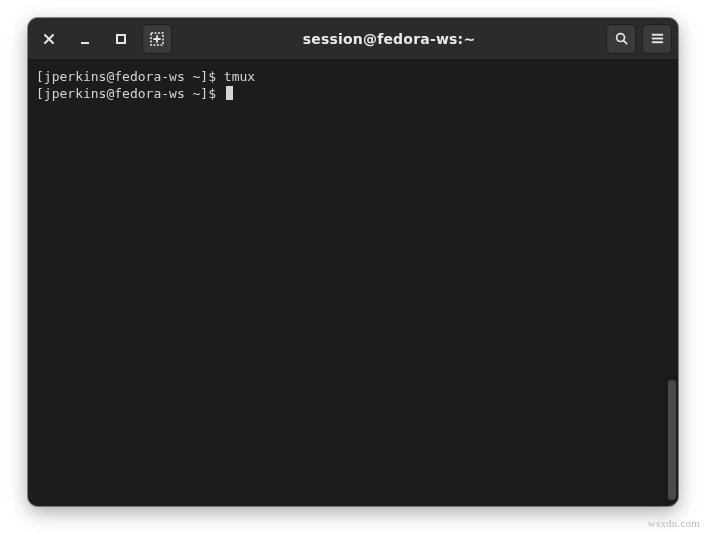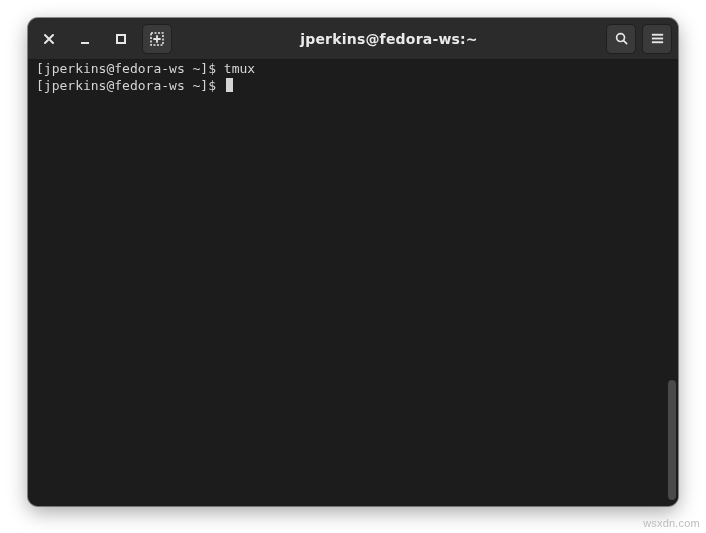--- a/index.html
+++ b/index.html
@@ -62,21 +62,21 @@
     }
     .hbtn.flat {
       background: transparent;
       border: 1px solid transparent;
     }
     .hbtn svg { display: block; }
     .terminal-body {
       flex: 1;
       background: #1c1c1c;
       position: relative;
-      padding: 0 8px;
+      padding: 8px 8px;
       font-family: "DejaVu Sans Mono", "Liberation Mono", monospace;
       font-size: 13px;
       line-height: 17px;
       color: #d5d5d5;
       white-space: pre;
       overflow: hidden;
     }
     .term-line { display: block; }
     .scrollbar-thumb {
       position: absolute;
@@ -86,21 +86,21 @@
       height: 120px;
       background: #4a4a4a;
       border-radius: 5px;
     }
     .watermark {
       position: absolute;
       right: 6px;
       bottom: 4px;
       font-size: 11px;
       color: #bdbdbd;
-      font-family: Liberation Sans, sans-serif;
+      font-family: Liberation Serif, serif;
       letter-spacing: 0.2px;
     }
     .cursor-cell {
       display:inline-block;
       width:7px;
       height:14px;
       background:#d5d5d5;
       vertical-align:-2px;
       margin-left:2px;
     }
@@ -132,21 +132,21 @@
       </div>
 
       <div class="hbtn" title="New Tab">
         <svg width="16" height="16" viewBox="0 0 16 16">
           <rect x="2" y="2" width="12" height="12" fill="none" stroke="#e6e6e6" stroke-width="1.6" stroke-dasharray="2 1.5"></rect>
           <path d="M8 5 V11 M5 8 H11" stroke="#e6e6e6" stroke-width="1.8" stroke-linecap="round"></path>
         </svg>
       </div>
     </div>
 
-    <div class="titlebar-center">jperkins@fedora-ws:~</div>
+    <div class="titlebar-center">session@fedora-ws:~</div>
 
     <div class="titlebar-right">
       <div class="hbtn" title="Search">
         <svg width="15" height="15" viewBox="0 0 16 16">
           <circle cx="7" cy="7" r="4.2" fill="none" stroke="#e6e6e6" stroke-width="1.8"></circle>
           <path d="M10.2 10.2 L13.5 13.5" stroke="#e6e6e6" stroke-width="1.8" stroke-linecap="round"></path>
         </svg>
       </div>
       <div class="hbtn" title="Menu">
         <svg width="15" height="15" viewBox="0 0 16 16">

